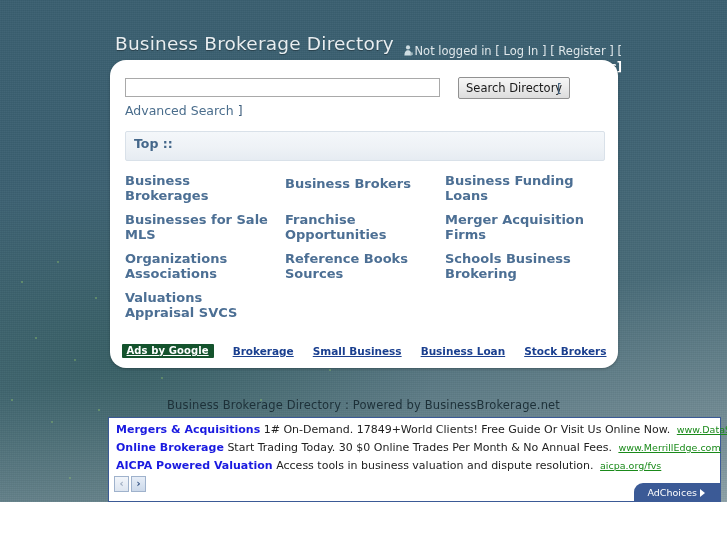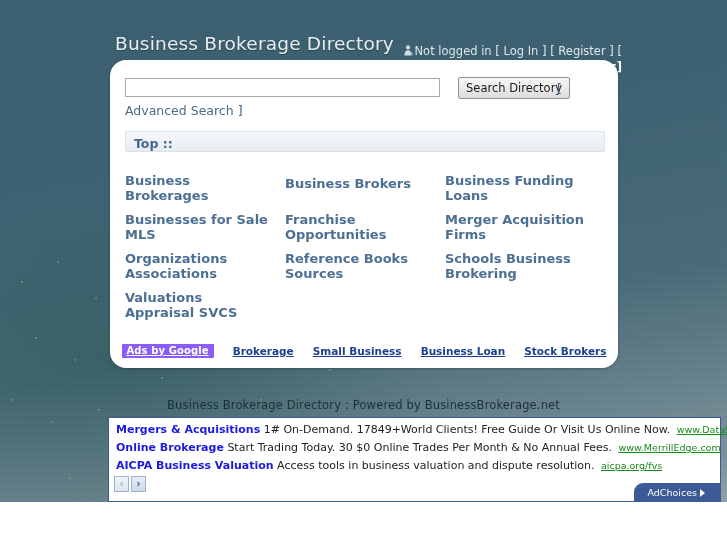--- a/index.html
+++ b/index.html
@@ -142,21 +142,21 @@
   }
   #adv-line a {
     color: #4a6d8c;
     text-decoration: none;
   }
 
   
   #topbar {
     position: absolute;
     left: 15px; top: 71px;
-    width: 480px; height: 21px;
+    width: 480px; height: 30px;
     background: linear-gradient(180deg, #f4f7fa 0%, #eef2f6 55%, #e6ecf2 100%);
     border: 1px solid #d9e1e9;
     border-radius: 2px;
   }
   #topbar-label {
     position: absolute;
     left: 8px; top: 4px;
     font-size: 12.5px;
     font-weight: bold;
     color: #44678a;
@@ -192,21 +192,21 @@
     position: absolute;
     left: 0; top: 281px;
     width: 508px;
     height: 20px;
     display: flex;
     align-items: center;
     justify-content: center;
   }
   #gads-badge {
     display: inline-block;
-    background: #8b5cf6;
+    background: #14532d;
     color: #ffffff;
     font-size: 10px;
     font-weight: bold;
     padding: 1px 5px 2px 5px;
     text-decoration: underline;
     border-radius: 1px;
     letter-spacing: 0.1px;
   }
   .gad-link {
     display: inline-block;
@@ -426,21 +426,21 @@
       <a class="ad-url" href="#">www.DataSiteDeal.com/M&amp;A</a>
     </div>
 
     <div class="ad-line l2">
       <a class="ad-title" href="#">Online Brokerage</a>
       <span>Start Trading Today. 30 $0 Online Trades Per Month &amp; No Annual Fees.</span>
       <a class="ad-url" href="#">www.MerrillEdge.com</a>
     </div>
 
     <div class="ad-line l3">
-      <a class="ad-title" href="#">AICPA Business Valuation</a>
+      <a class="ad-title" href="#">AICPA Powered Valuation</a>
       <span>Access tools in business valuation and dispute resolution.</span>
       <a class="ad-url" href="#">aicpa.org/fvs</a>
     </div>
 
     <div id="ad-nav">
       <div class="nav-btn dim">
         <span>‹</span>
       </div>
       <div class="nav-btn active">
         <span>›</span>

